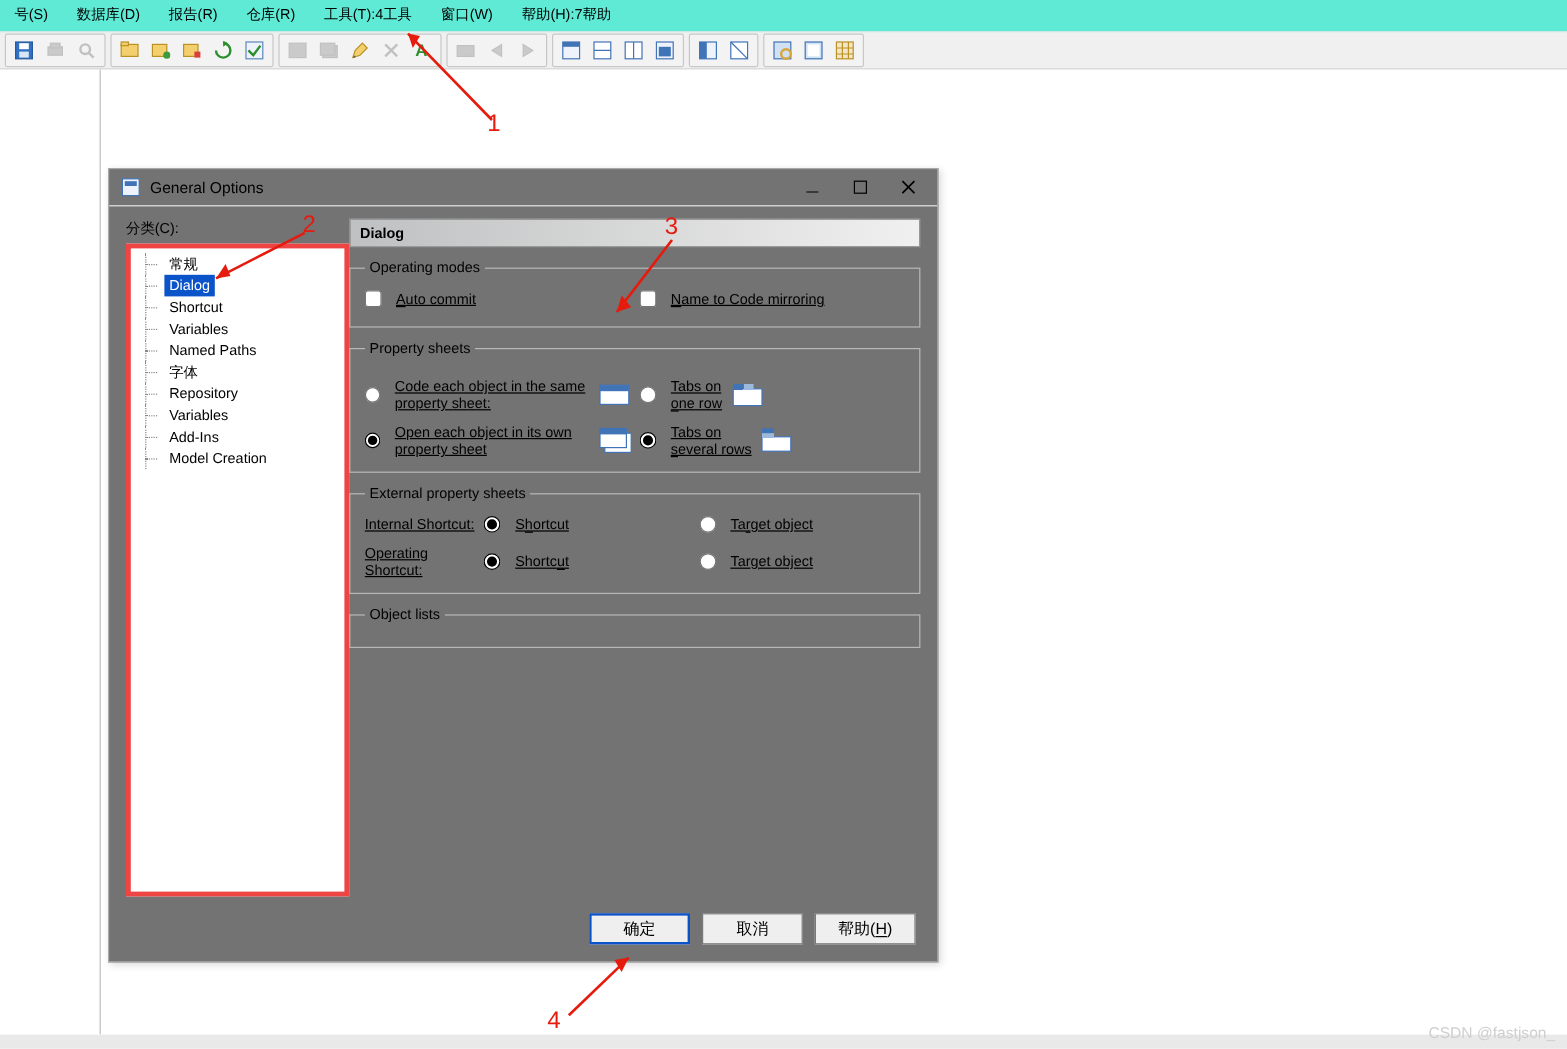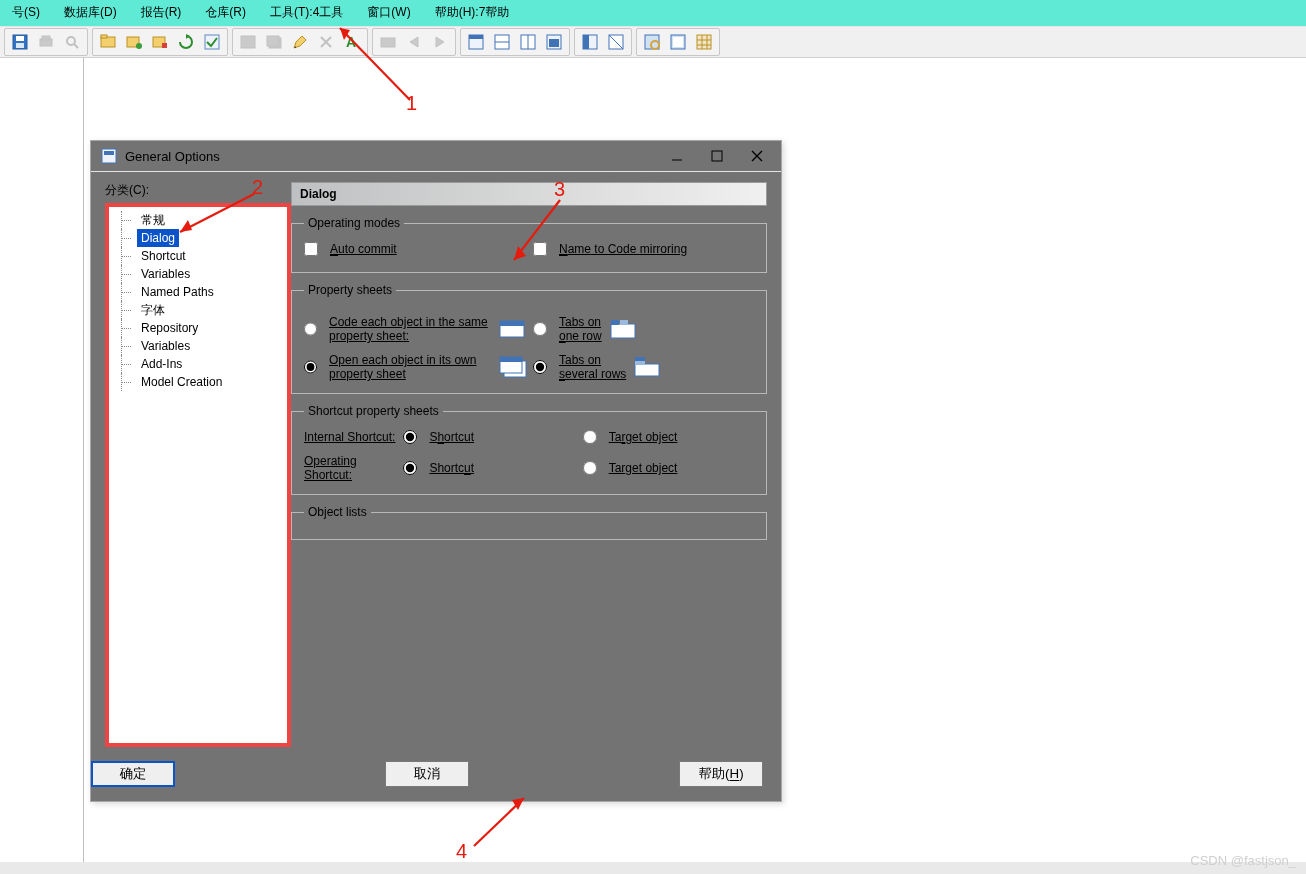--- a/index.html
+++ b/index.html
@@ -183,21 +183,22 @@
   .row .half { flex: 1 1 50%; display: flex; align-items: center; gap: 8px;}
   input[type=checkbox], input[type=radio] {
     width: 14px; height: 14px; accent-color: #000; margin:0 4px 0 0;
   }
   .underline1 { text-decoration: underline; text-underline-offset: 2px; }
   .mini-icon { width: 26px; height: 22px; display:inline-block; }
 
   
   .dlg-buttons {
     display: flex;
-    justify-content: space-between;
+    justify-content: flex-end;
+    gap: 10px;
     padding: 10px 18px 14px 0;
   }
   .dlg-buttons button {
     min-width: 84px;
     height: 26px;
     background: #f0efef;
     border: 1px solid #7a7979;
     cursor: default;
     font-family: inherit;
   }
@@ -554,21 +555,21 @@
                   <rect x="1" y="8" width="24" height="12" fill="#fff" stroke="#4173b7"></rect>
                   <rect x="1" y="1" width="10" height="4" fill="#4173b7"></rect>
                   <rect x="1" y="5" width="10" height="4" fill="#9bb9dc"></rect>
                 </svg>
             </span>
           </div>
         </div>
       </fieldset>
 
       <fieldset class="group">
-        <legend>Shortcut property sheets</legend>
+        <legend>External property sheets</legend>
         <div class="row">
           <span style="width:120px">Internal Shortcut:</span>
           <div class="half">
             <input type="radio" name="ishort" checked="" style="">
             <span>S<span class="underline1">h</span>ortcut</span>
           </div>
           <div class="half">
             <input type="radio" name="ishort" style="">
             <span>Ta<span class="underline1">r</span>get object</span>
           </div>

